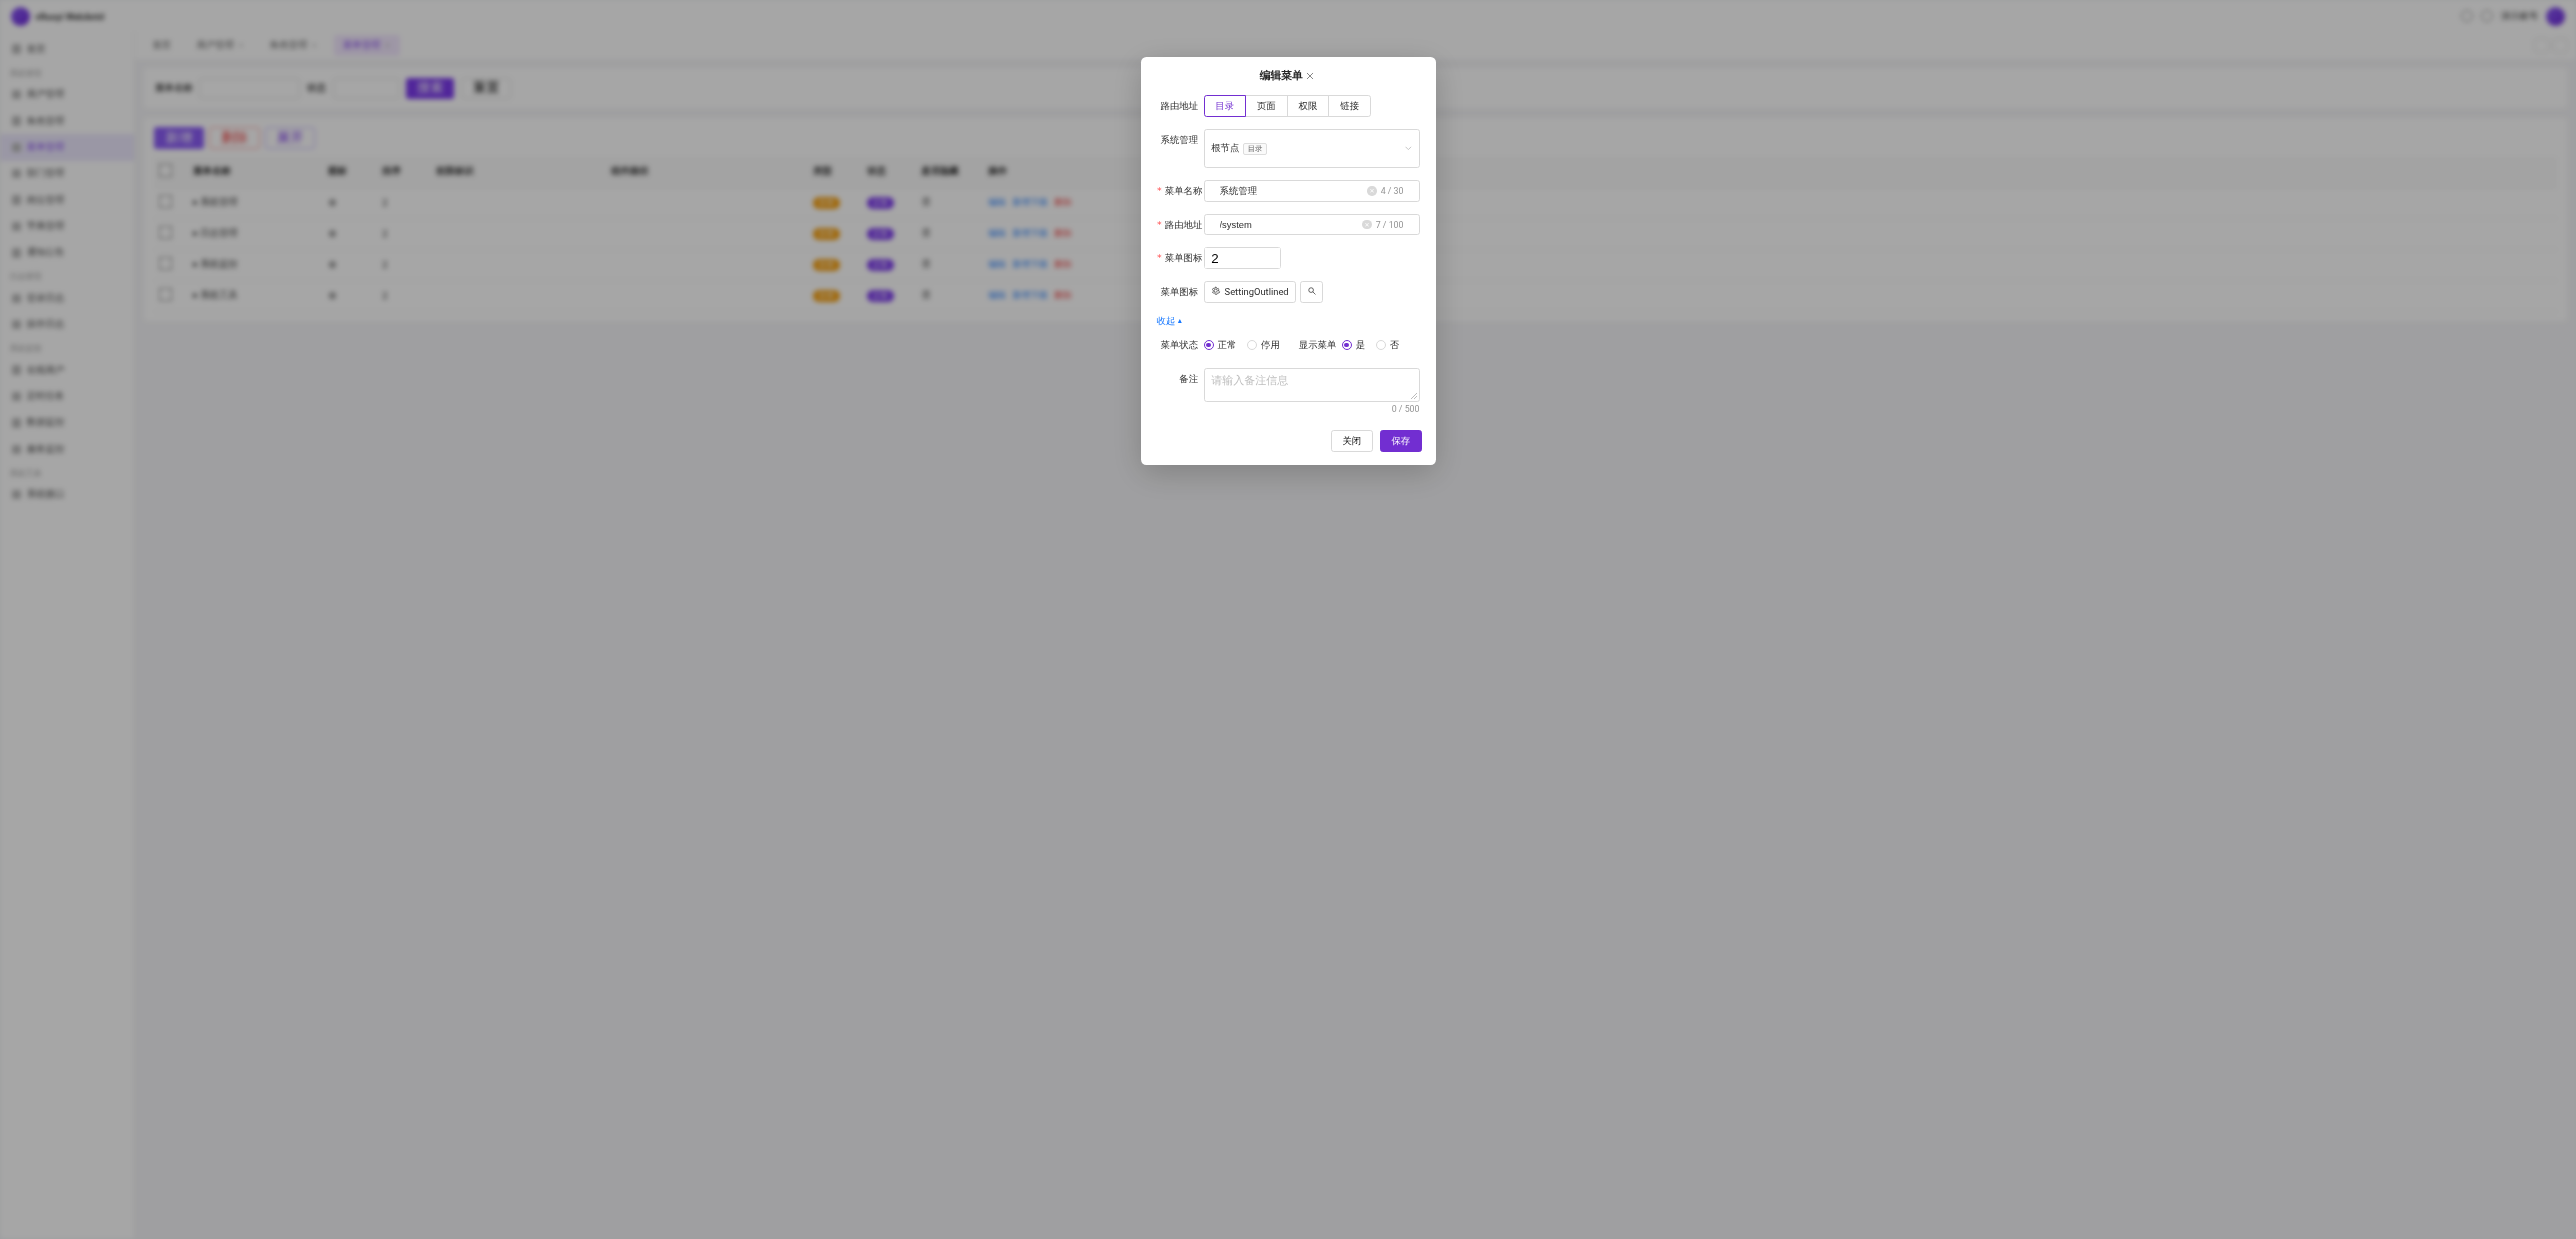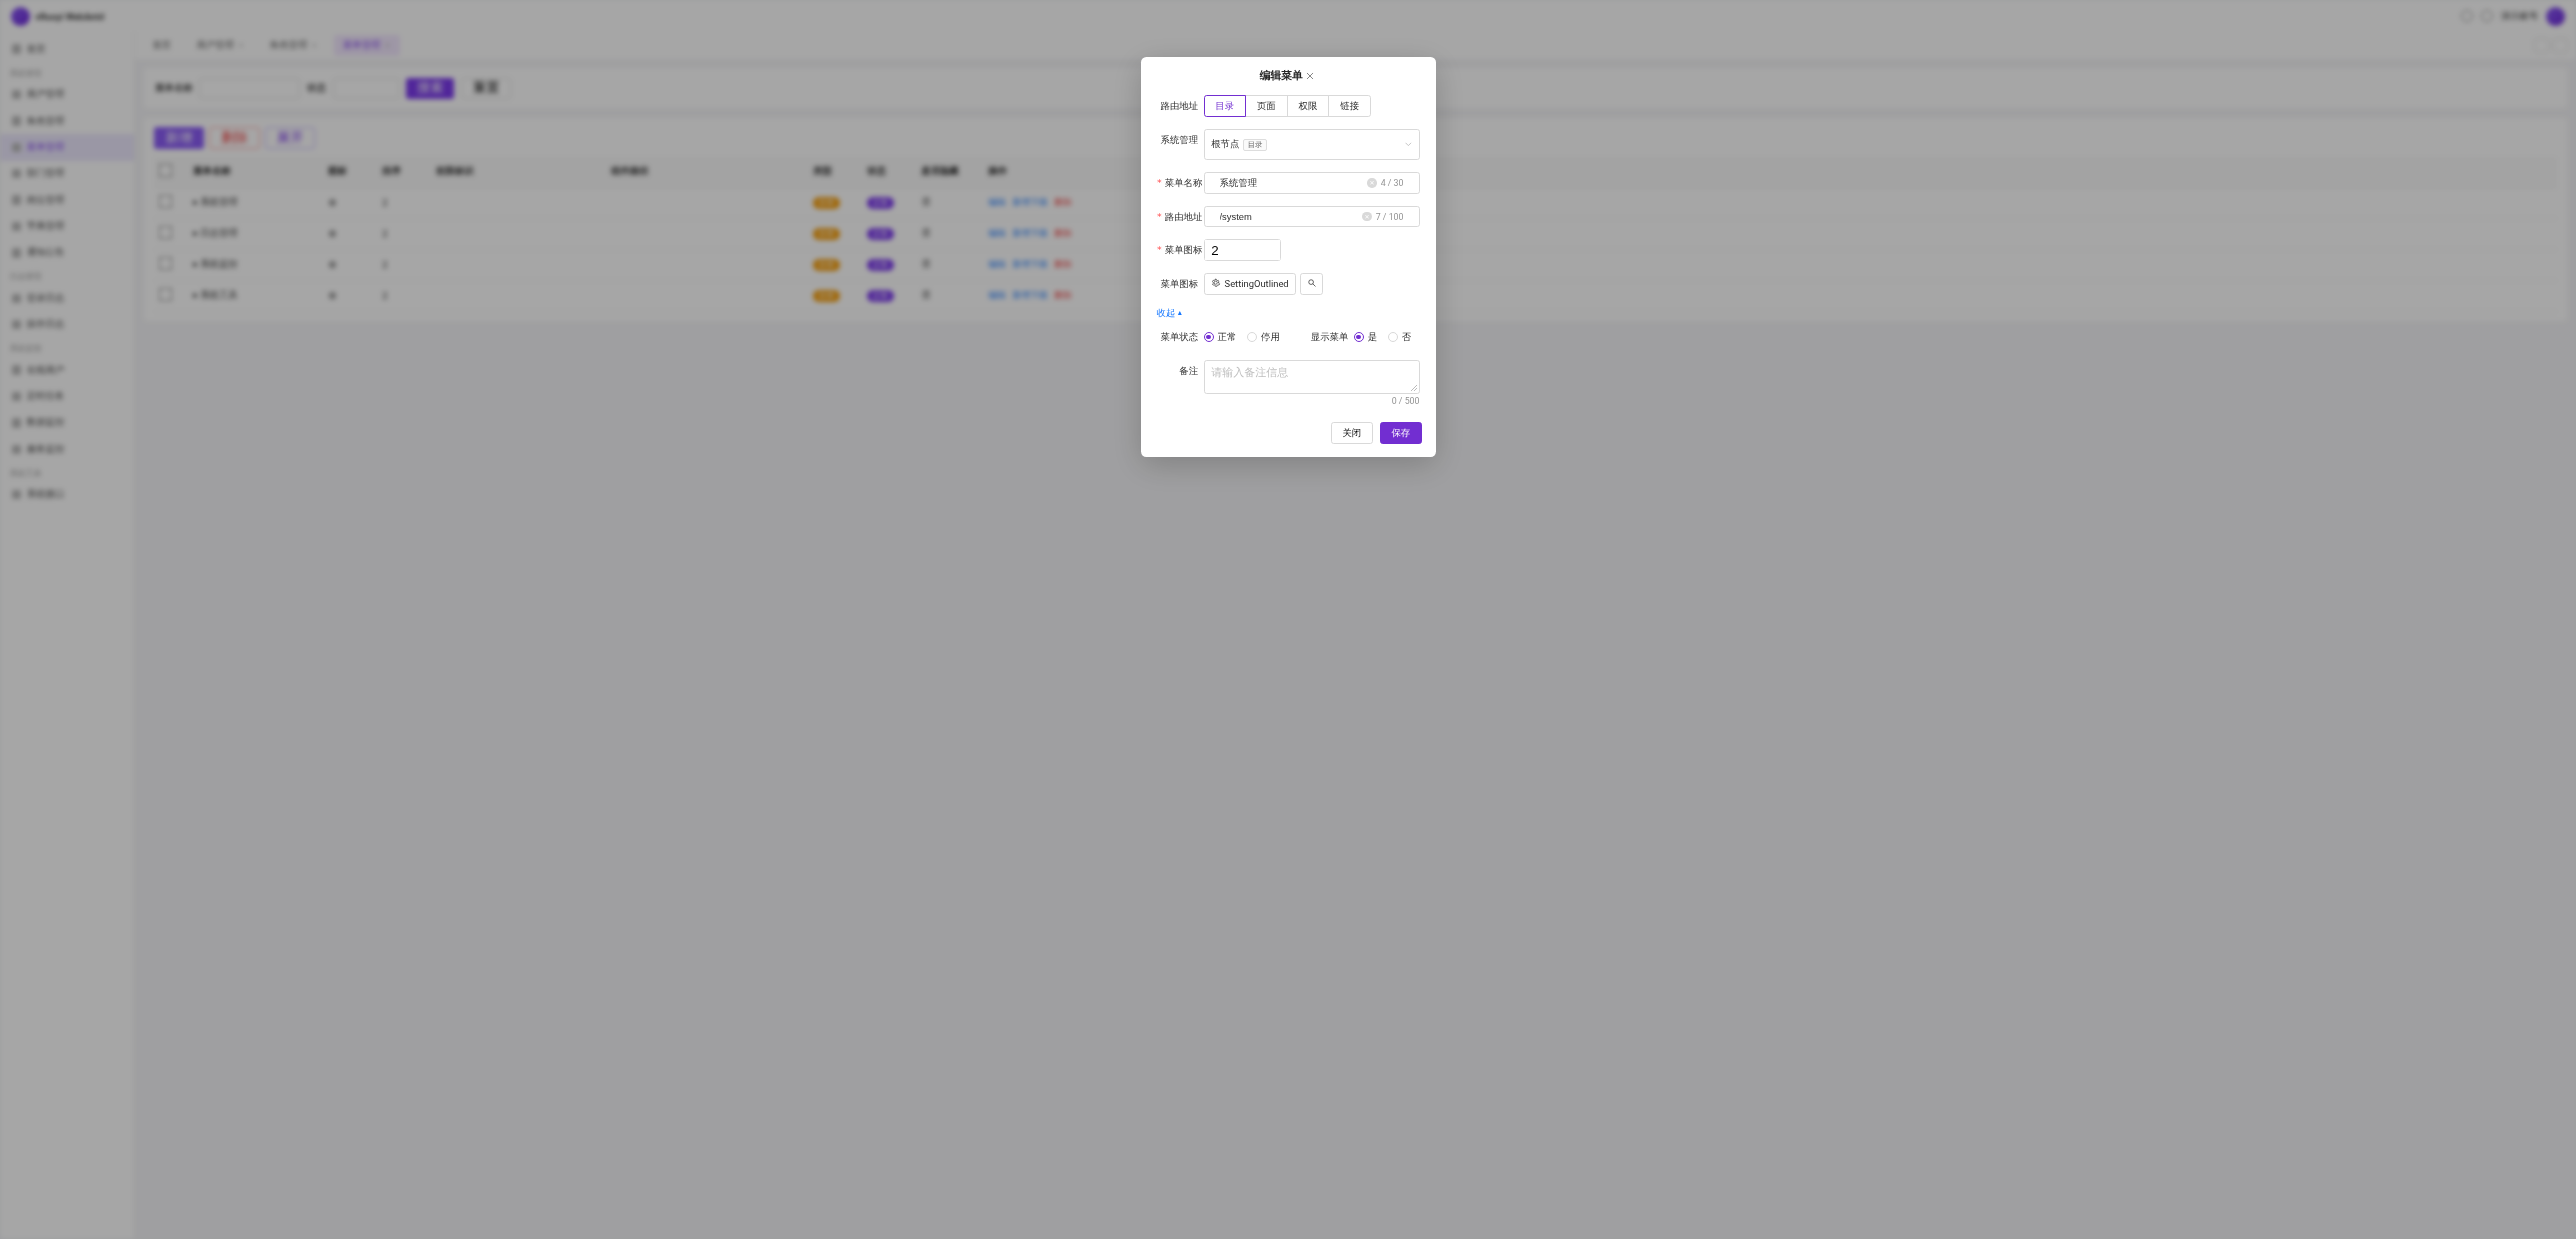--- a/index.html
+++ b/index.html
@@ -160,21 +160,21 @@
   margin-left:-0.7px;
   line-height:13.5px;
 }
 .radio-btn:first-child { border-radius:2.7px 0 0 2.7px; margin-left:0; }
 .radio-btn:last-child { border-radius:0 2.7px 2.7px 0; }
 .radio-btn.checked {
   color:#722ed1; border-color:#722ed1; z-index:1; position:relative;
 }
 
 .select {
-  width:100%; height:31px; border:0.7px solid #d9d9d9; border-radius:2.7px;
+  width:100%; height:39px; border:0.7px solid #d9d9d9; border-radius:2.7px;
   padding: 0 19px 0 6.7px; display:flex; align-items:center;
   position:relative; cursor:pointer; background:#fff;
 }
 .select .caret {
   position:absolute; right:6.7px; top:50%; transform:translateY(-50%);
   font-size:6.7px; color:#bbb;
 }
 .select .minitag {
   font-size:7.4px; border:0.7px solid #ddd; padding:0 3.4px; border-radius:2px;
   margin-left:4px; color:#666; background:#fafafa;
@@ -576,21 +576,21 @@
           <div class="radio-group">
             <label class="radio checked">
               <span class="circle"></span>
                 <span>正常</span>
             </label>
             <label class="radio">
               <span class="circle"></span>
                 <span>停用</span>
             </label>
           </div>
-          <div style="display:flex; align-items:center;margin-left:12px;">
+          <div style="display:flex; align-items:center;">
             <span class="inline-radio-label">显示菜单</span>
             <div class="radio-group">
               <label class="radio checked">
                 <span class="circle"></span>
                   <span>是</span>
               </label>
               <label class="radio">
                 <span class="circle"></span>
                   <span>否</span>
               </label>

